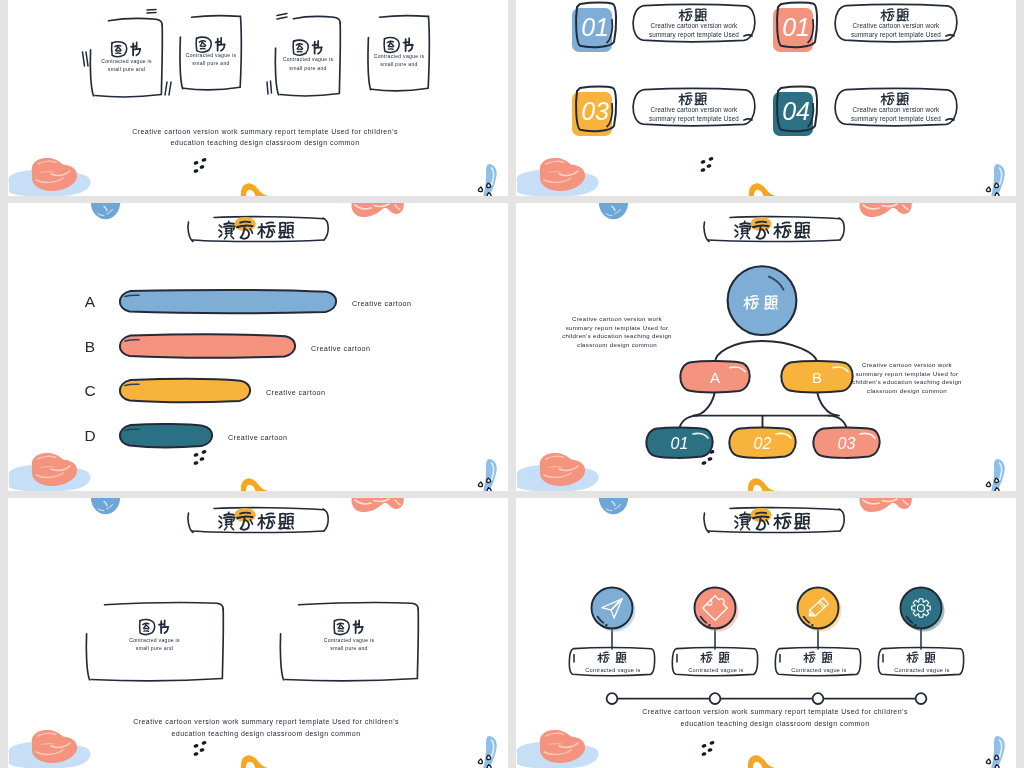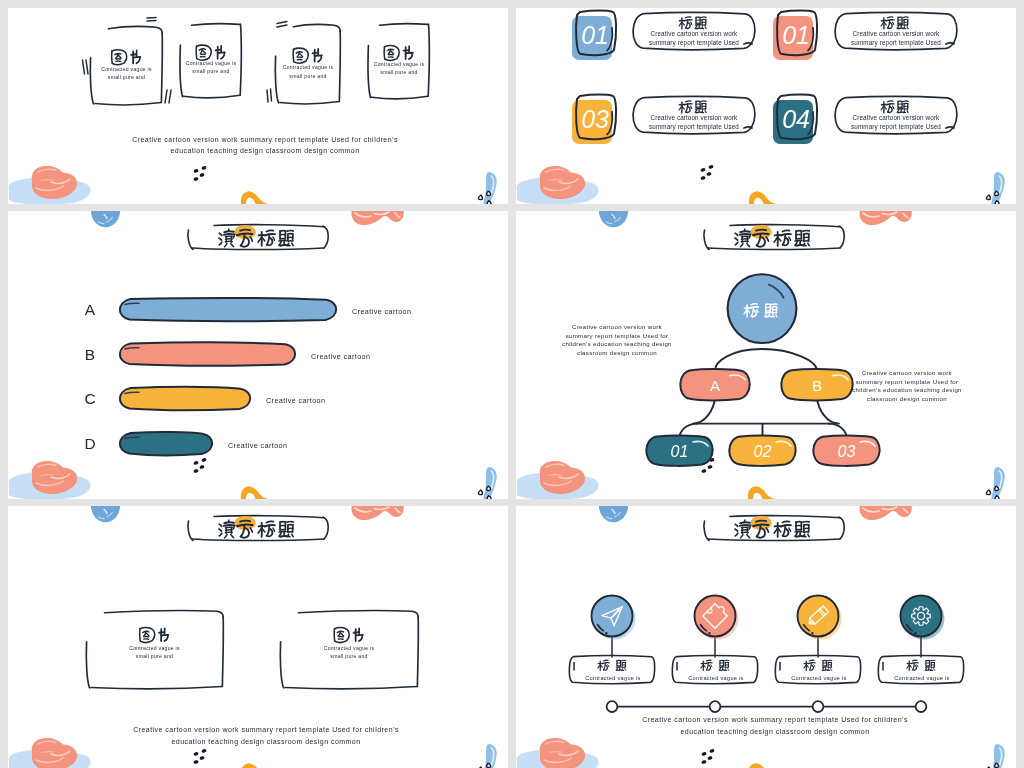--- a/index.html
+++ b/index.html
@@ -1,18 +1,18 @@
 <!DOCTYPE html>
 <html><head>
 <meta charset="utf-8">
 <style>
   html,body{margin:0;padding:0;}
   body{width:1024px;height:768px;background:#e4e4e4;
        font-family:"Liberation Sans",sans-serif;overflow:hidden;}
-  .grid{position:absolute;left:0;top:8px;width:1024px;height:680px;}
+  .grid{position:absolute;left:0;top:0;width:1024px;height:680px;}
   .slide{position:absolute;background:#fff;overflow:hidden;}
   svg{display:block;}
   svg text{font-family:"Liberation Sans",sans-serif;}
 </style>
 </head>
 <body>
 
 <div class="grid">
 <div class="slide" style="left:8px;top:0px;width:500px;height:196px">
       <svg width="500" height="196" viewBox="0 0 500 196">

